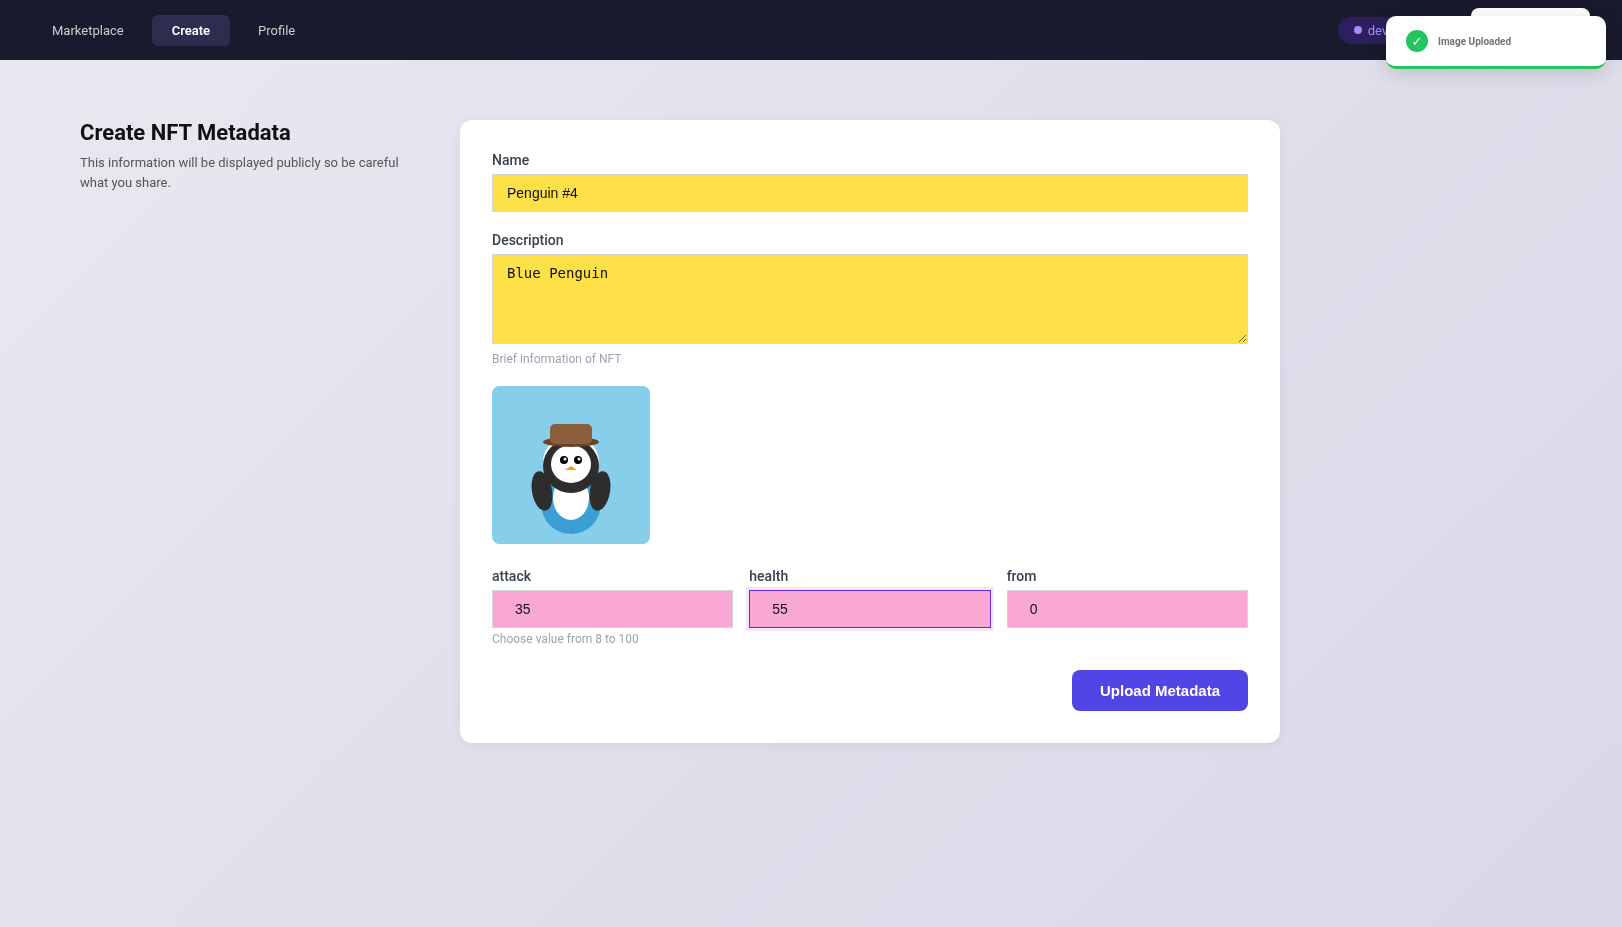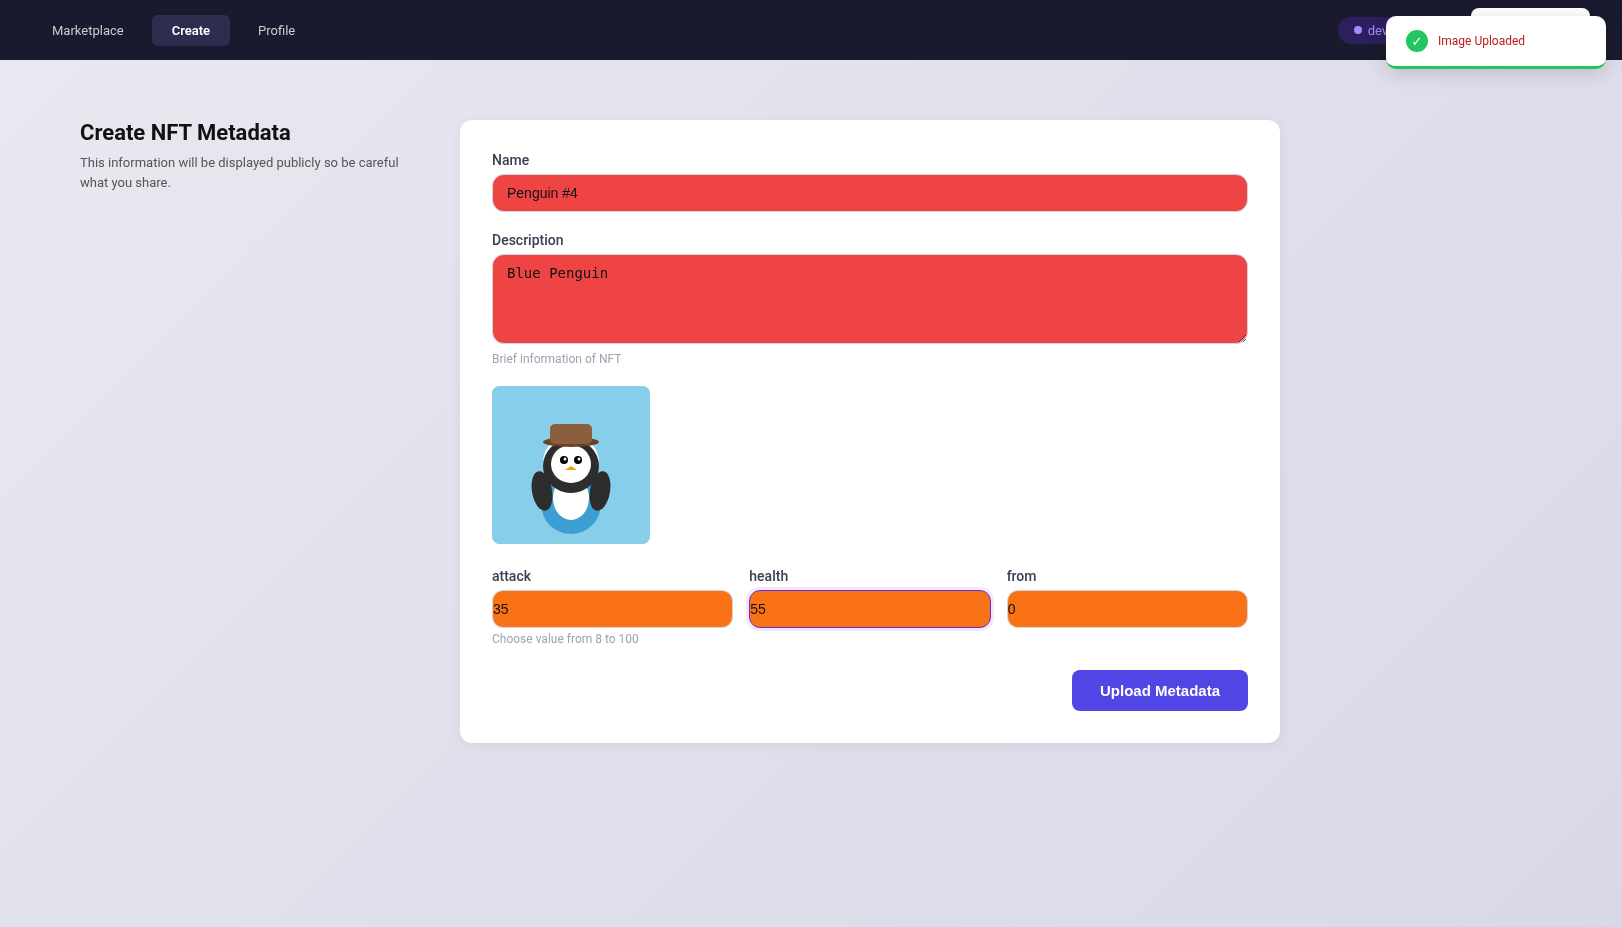--- a/index.html
+++ b/index.html
@@ -102,23 +102,23 @@
       background: #22c55e;
       border-radius: 50%;
       display: flex;
       align-items: center;
       justify-content: center;
       color: white;
       font-size: 13px;
       flex-shrink: 0;
     }
     .toast-text {
-      font-size: 12px;
-      font-weight: 400;
-      color: #b91c1c;
+      font-size: 10px;
+      font-weight: 700;
+      color: #737373;
     }
 
     
     .main {
       flex: 1;
       background: linear-gradient(135deg, #e8e8f0 0%, #d8d8e8 100%);
       padding: 60px 80px;
     }
 
     
@@ -187,26 +187,26 @@
 
     .field-label {
       font-size: 14px;
       color: #374151;
       margin-bottom: 6px;
       font-weight: 500;
     }
     .field-input {
       width: 100%;
       border: 1.5px solid #d1d5db;
-      border-radius: 12px;
+      border-radius: 1px;
       padding: 10px 14px;
       font-size: 14px;
       color: #111;
       outline: none;
-      background: #ef4444;
+      background: #fde047;
     }
     .field-group {
       margin-bottom: 20px;
     }
 
     textarea.field-input {
       resize: vertical;
       min-height: 90px;
     }
 
@@ -234,26 +234,26 @@
     .stats-row {
       display: flex;
       gap: 16px;
     }
     .stat-group {
       flex: 1;
     }
     .stat-input {
       width: 100%;
       border: 1.5px solid #d1d5db;
-      border-radius: 11px;
-      padding: 10px 0;
+      border-radius: 0;
+      padding: 10px 22px;
       font-size: 14px;
       color: #111;
       outline: none;
-      background: #f97316;
+      background: #f9a8d4;
     }
     .stat-input.focused {
       border-color: #6d28d9;
       box-shadow: 0 0 0 3px rgba(109,40,217,0.1);
     }
 
     .value-hint {
       font-size: 12px;
       color: #9ca3af;
       margin-top: 4px;

